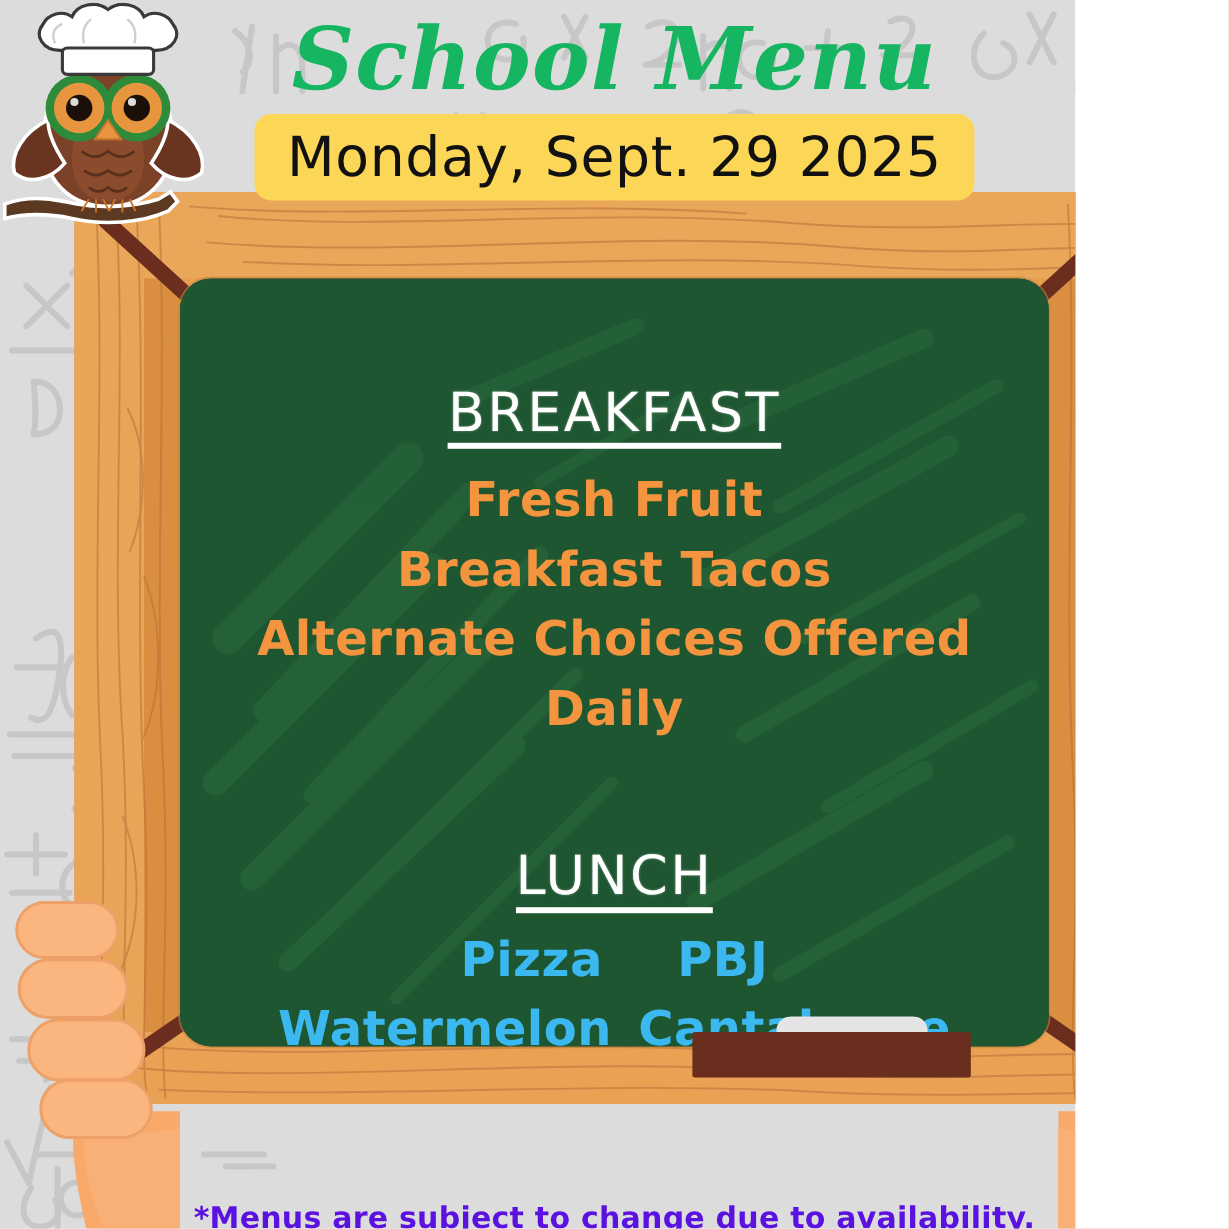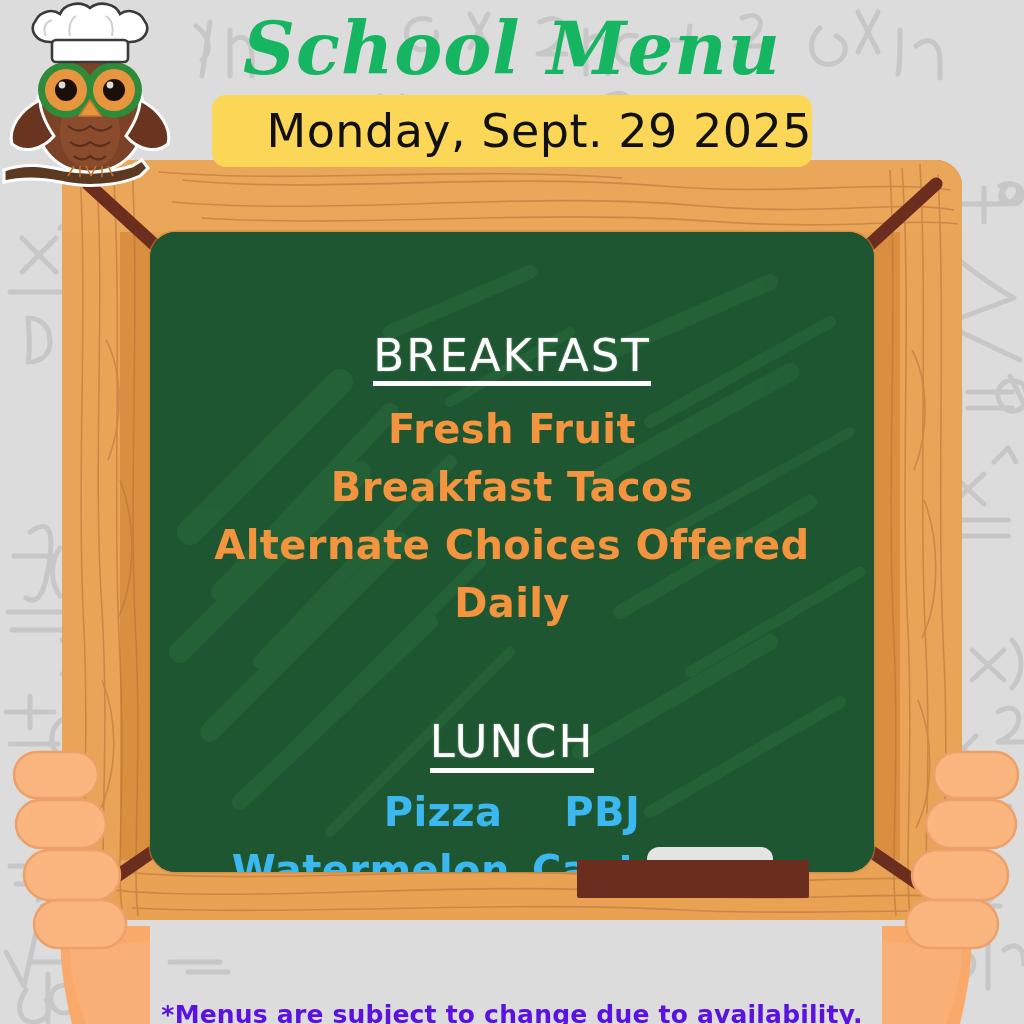--- a/index.html
+++ b/index.html
@@ -6,21 +6,21 @@
     margin: 0;
     padding: 0;
     width: 1024px;
     height: 1024px;
     overflow: hidden;
     font-family: "DejaVu Sans", sans-serif;
   }
 
   #stage {
     position: relative;
-    width: 1024px;
+    width: 896px;
     height: 1024px;
     background: #dcdcdc;
     overflow: hidden;
   }
 
   
   #doodles {
     position: absolute;
     inset: 0;
     width: 1024px;
@@ -75,21 +75,21 @@
     position: absolute;
     inset: 0;
     opacity: 1;
   }
 
   
   #chalk-content {
     position: absolute;
     inset: 0;
     z-index: 3;
-    padding-top: 24px;
+    padding-top: 12px;
     text-align: center;
     font-family: "DejaVu Sans", sans-serif;
   }
 
   .section-head {
     color: #ffffff;
     font-size: 45px;
     letter-spacing: 2px;
     font-weight: 400;
     display: inline-block;
@@ -173,21 +173,21 @@
     position: absolute;
     left: 212px;
     top: 95px;
     width: 600px;
     height: 72px;
     background: #fcd757;
     border-radius: 14px;
     z-index: 6;
     display: flex;
     align-items: center;
-    justify-content: flex-end;
+    justify-content: center;
   }
 
   #date-text {
     color: #111111;
     font-family: "DejaVu Sans", sans-serif;
     font-size: 46px;
     font-weight: 400;
     letter-spacing: 0.5px;
     white-space: nowrap;
   }

